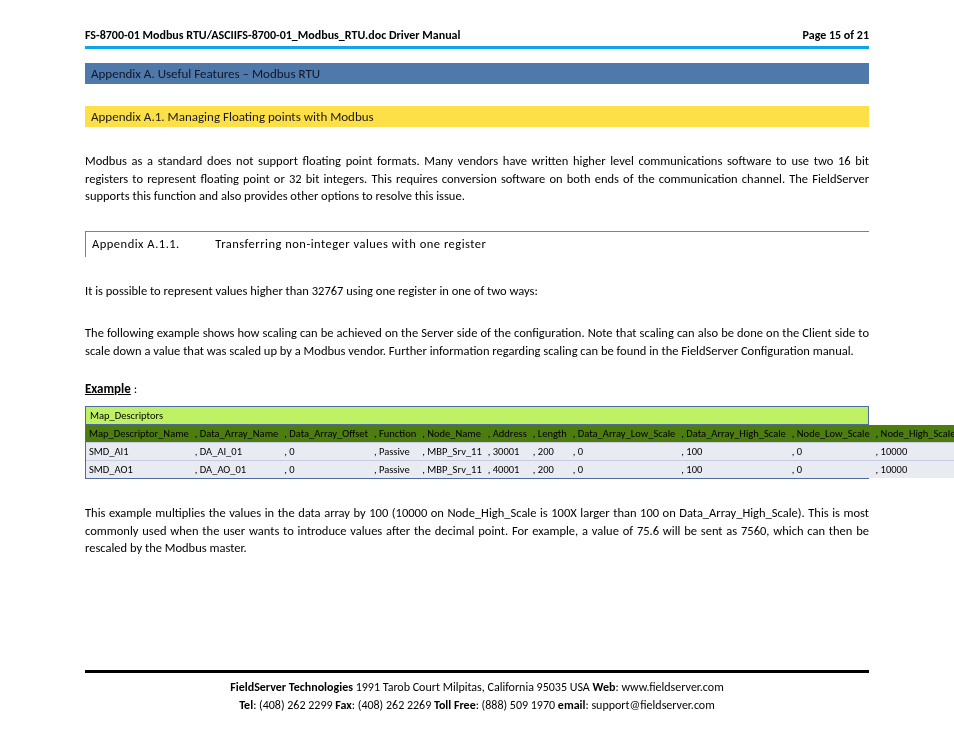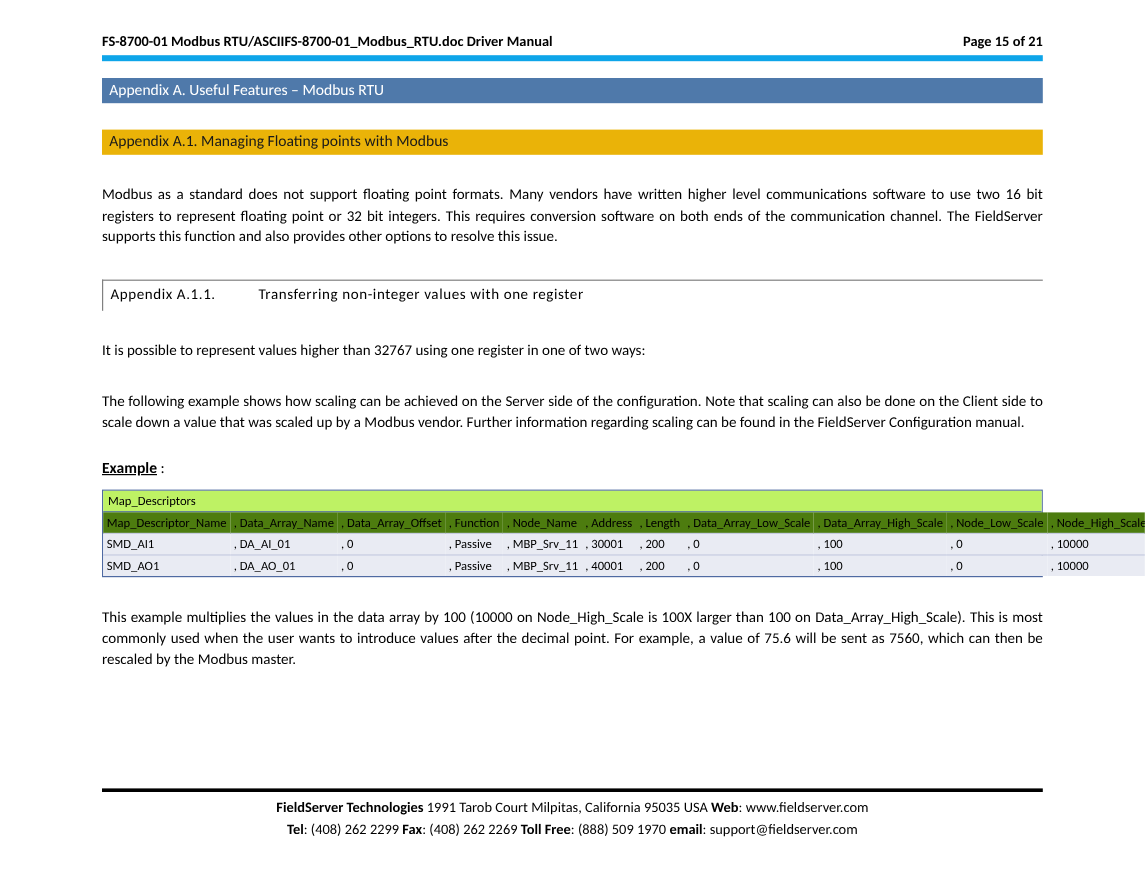--- a/index.html
+++ b/index.html
@@ -1,33 +1,33 @@
 <!DOCTYPE html>
 <html><head>
 <meta charset="utf-8">
 <style>
   * { box-sizing: border-box; margin: 0; padding: 0; }
   html, body { width: 954px; height: 738px; background: #fff; font-family: "Calibri", "Segoe UI", Arial, sans-serif; color: #000; }
   .page { padding: 28px 85px 20px 85px; position: relative; height: 100%; }
-  .topbar { display: flex; justify-content: space-between; padding-bottom: 4px; border-bottom: 5px solid #0ea5e9; font-size: 12px; font-weight: bold; }
-  .section-head { background: #4f79aa; color: #ffffff; font-size: 13px; padding: 3px 6px; margin-top: 14px; }
-  .subsection-head { background: #eab308; color: #1a1a1a; font-size: 13px; padding: 3px 6px; margin-top: 22px; }
+  .topbar { display: flex; justify-content: space-between; padding-bottom: 4px; border-bottom: 3px solid #0ea5e9; font-size: 12px; font-weight: bold; }
+  .section-head { background: #4f79aa; color: #0f172a; font-size: 13px; padding: 3px 6px; margin-top: 14px; }
+  .subsection-head { background: #fde047; color: #1a1a1a; font-size: 13px; padding: 3px 6px; margin-top: 22px; }
   .body-para { font-size: 12.5px; line-height: 1.4; margin-top: 25px; text-align: justify; }
   .subsub-head { border: 1px solid #808080; border-bottom: none; border-right: none; padding: 4px 6px 6px 6px; margin-top: 26px; font-size: 12.5px; letter-spacing: .5px; }
   .subsub-head .num { display: inline-block; width: 120px; }
   ul.bullets { list-style: disc; margin: 10px 0 0 48px; font-size: 12.5px; }
   ul.bullets li { margin-bottom: 8px; line-height: 1.4; }
   .example-label { font-size: 13px; margin-top: 22px; }
   .example-label .u { text-decoration: underline; font-weight: bold; }
   .tbl-wrap { margin-top: 10px; border: 1px solid #4f6aa2; font-size: 10.5px; }
   .tbl-title { background: #bef264; padding: 2px 4px; border-bottom: 1px solid #4f6aa2; }
   table.md { border-collapse: collapse; width: 100%; }
   table.md th { text-align: left; font-weight: normal; background: #4d7c0f; padding: 2px 3px; white-space: nowrap; }
   table.md td { background: #e9ebf3; padding: 2px 3px; white-space: nowrap; border-top: 1px solid #c6cbdf; }
-  .footer { position: absolute; bottom: 37px; left: 85px; right: 85px; border-top: 3px solid #000; padding-top: 6px; text-align: center; font-size: 12px; line-height: 1.45; }
+  .footer { position: absolute; bottom: 24px; left: 85px; right: 85px; border-top: 3px solid #000; padding-top: 6px; text-align: center; font-size: 12px; line-height: 1.45; }
   .footer b { font-weight: bold; }
 </style>
 </head>
 <body>
 
 <div class="page">
 
   <div class="topbar">
     <span>FS-8700-01 Modbus RTU/ASCIIFS-8700-01_Modbus_RTU.doc Driver Manual</span>
     <span>Page 15 of 21</span>

